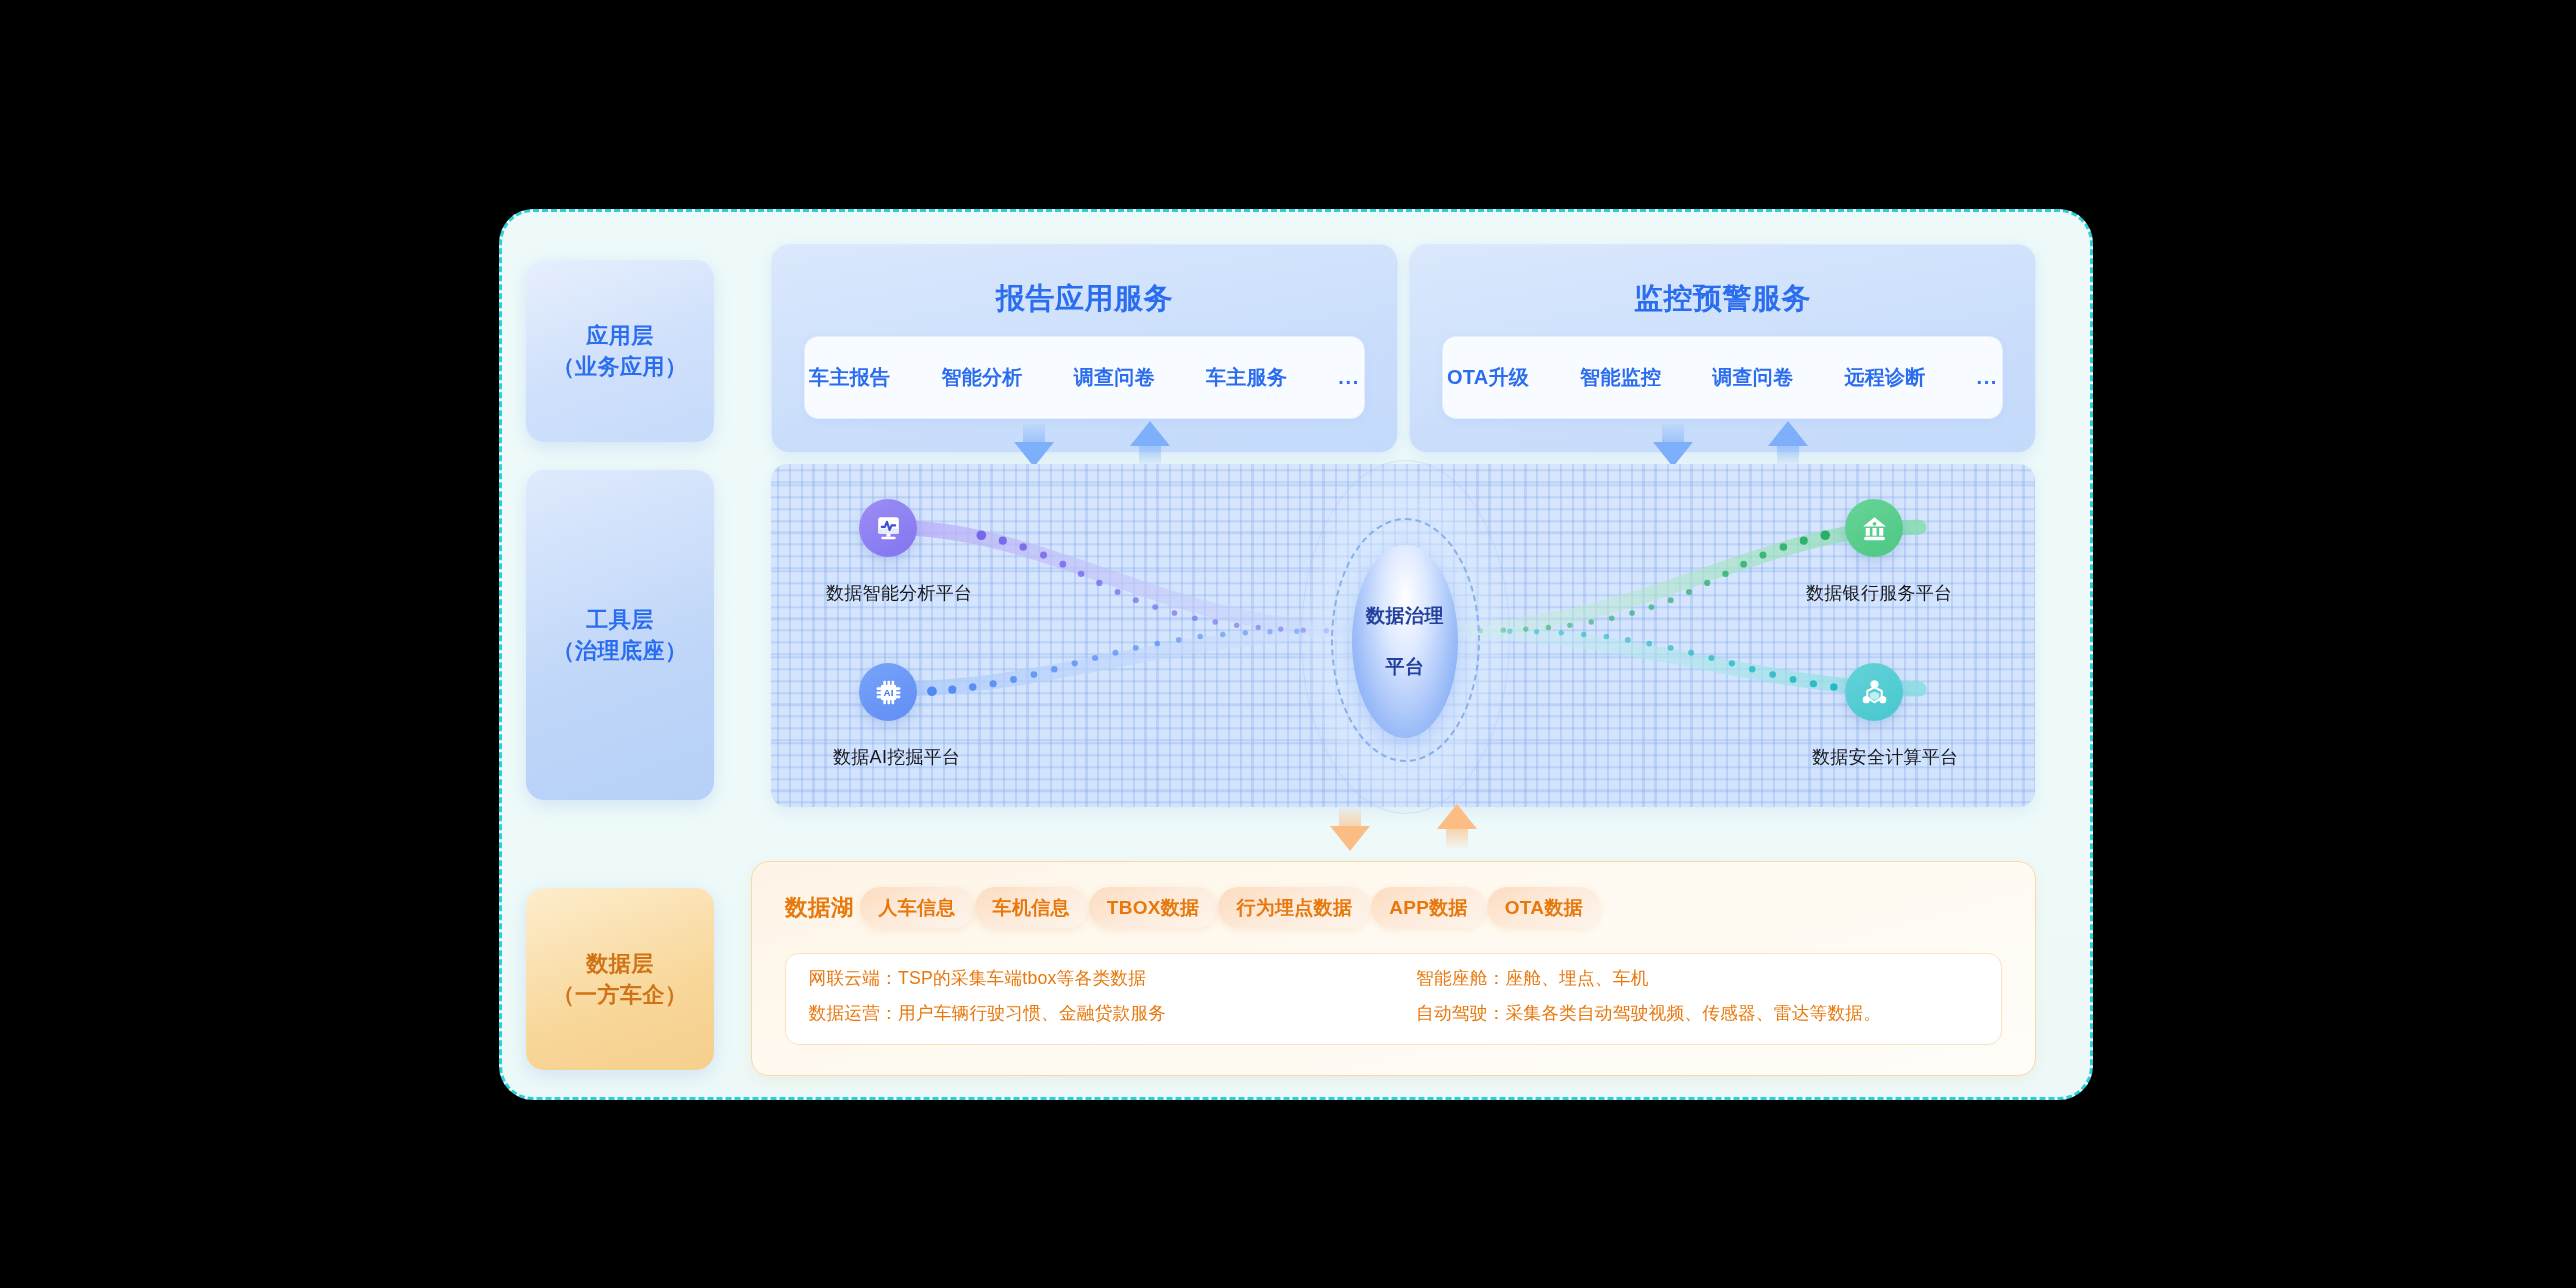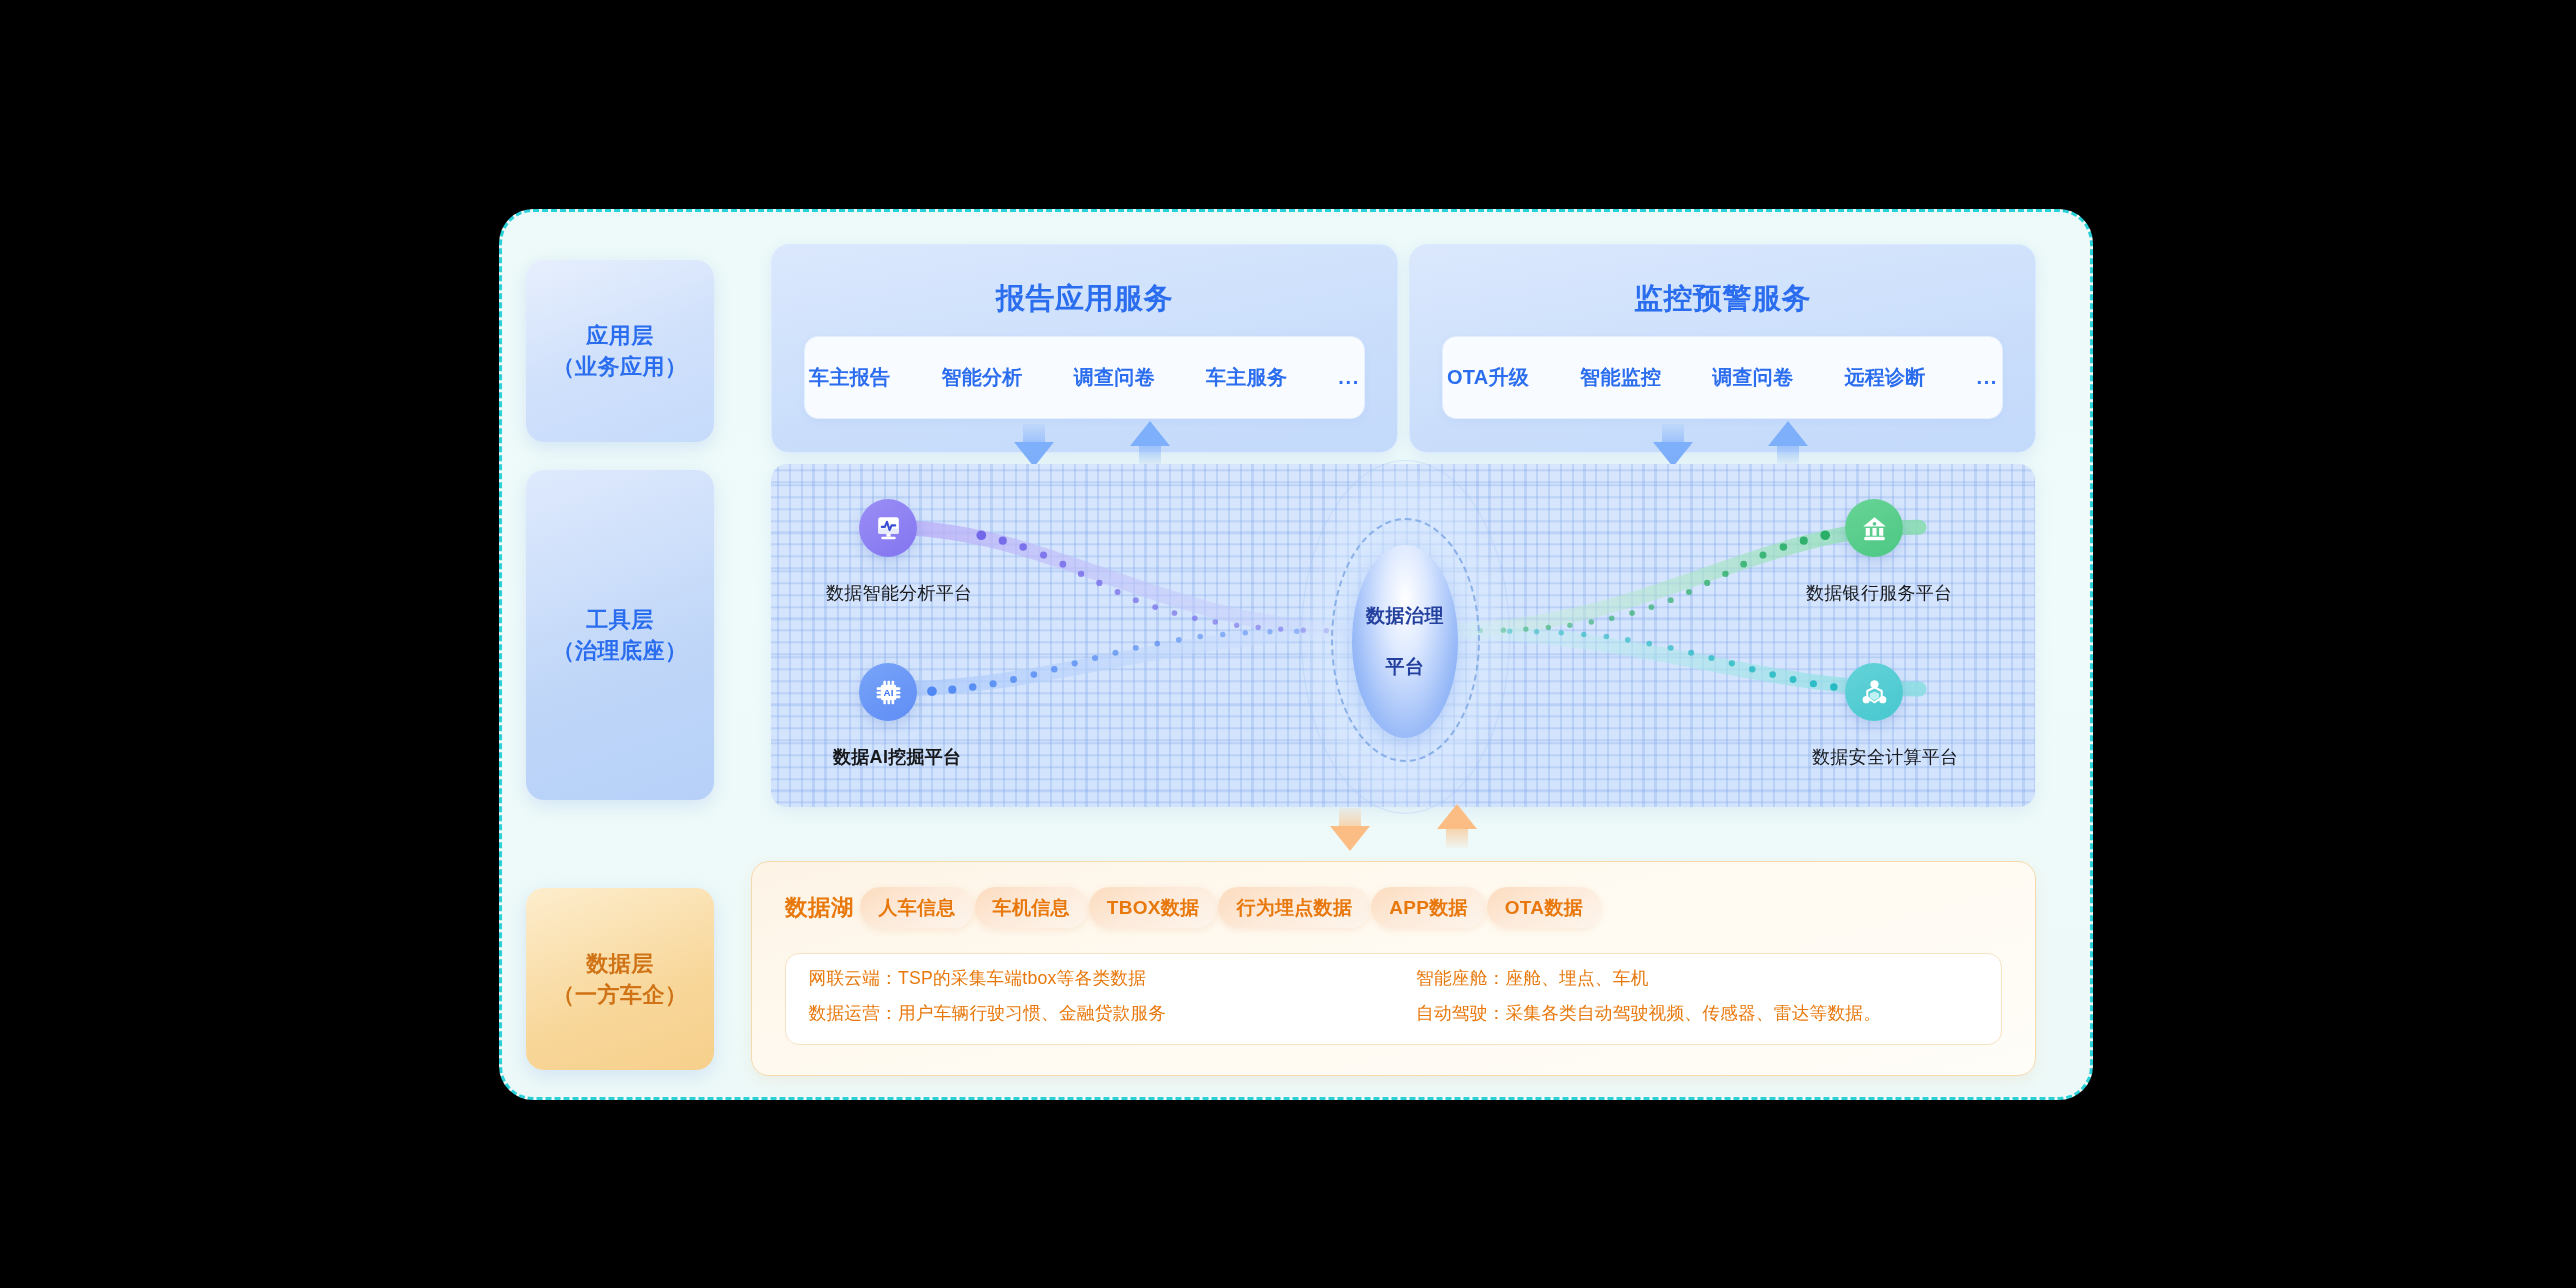--- a/index.html
+++ b/index.html
@@ -97,21 +97,21 @@
   
   .node{position:absolute;width:58px;height:58px;border-radius:50%;
     display:flex;align-items:center;justify-content:center;
     box-shadow:0 5.4px 14px rgba(70,110,190,.22);}
   .node svg{width:33px;height:33px;display:block;}
   .node-label{position:absolute;font-size:18px;color:#16181c;white-space:nowrap;letter-spacing:0.3px;}
 
   #node-analysis{left:859px;top:499px;background:linear-gradient(150deg,#9b8ef5 0%,#8275f0 100%);}
   #label-analysis{left:826px;top:581px;}
   #node-ai{left:859px;top:663px;background:linear-gradient(150deg,#78a4f8 0%,#5f8df5 100%);}
-  #label-ai{left:833px;top:745px;font-weight:bold;}
+  #label-ai{left:833px;top:745px;}
   #node-bank{left:1845px;top:499px;background:linear-gradient(150deg,#68d496 0%,#4cc784 100%);}
   #label-bank{left:1806px;top:581px;}
   #node-sec{left:1845px;top:663px;background:linear-gradient(150deg,#63d3d8 0%,#47c7cf 100%);}
   #label-sec{left:1812px;top:745px;}
 
   
   #core-halo{position:absolute;left:1301px;top:460px;width:209px;height:354px;border-radius:50%;
     background:radial-gradient(ellipse at center,rgba(214,232,255,.85) 0%,rgba(220,236,255,.35) 60%,rgba(220,236,255,0) 72%);
     border:1.1px solid rgba(160,195,245,.35);box-sizing:border-box;}
   #core-dashed{position:absolute;left:1331px;top:518px;width:149px;height:244px;border-radius:50%;

